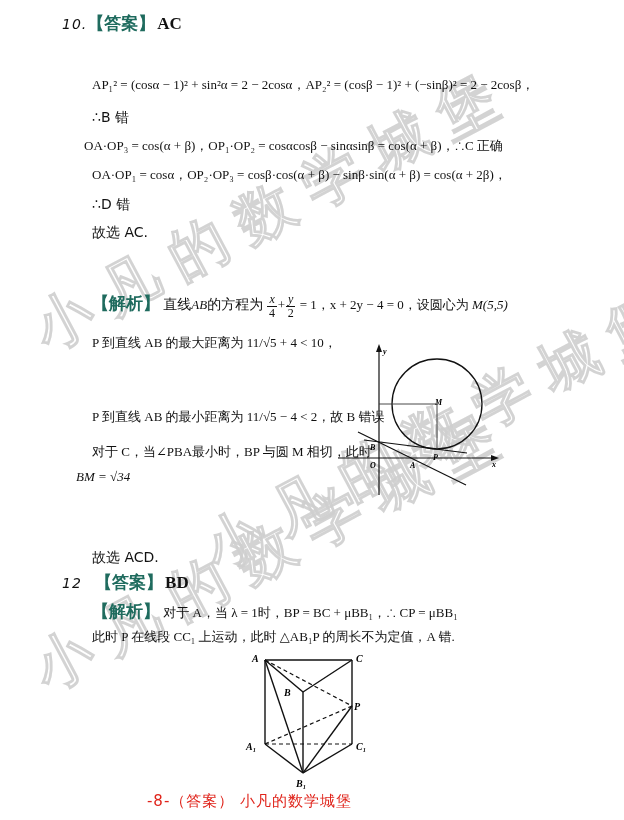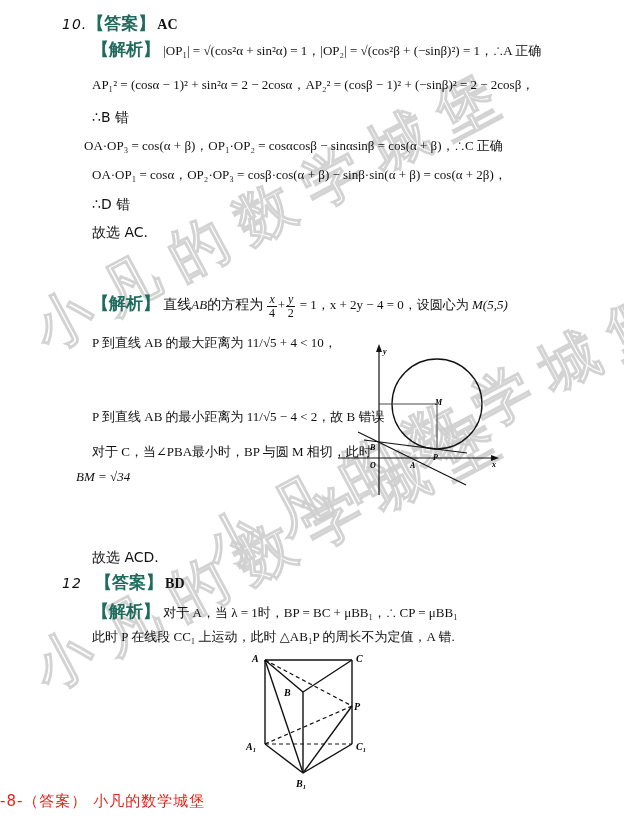--- a/index.html
+++ b/index.html
@@ -13,47 +13,43 @@
     color: rgba(255,255,255,0); -webkit-text-stroke: 1px #cfcfcf; font-size: 58px;
     letter-spacing: 18px; transform: rotate(-28deg); transform-origin: left top;
     white-space: nowrap; pointer-events: none; opacity: 0.9;
   }
   .wm1 { left: 20px; top: 300px; }
   .wm2 { left: 190px; top: 520px; }
   .wm3 { left: 20px; top: 640px; }
   .line { position: absolute; font-size: 13px; white-space: nowrap; line-height: 18px; }
   .qnum { font-family: "DejaVu Sans", sans-serif; font-size: 14px; letter-spacing: 1px; font-style: italic; }
   .tag { color: #1f6b5e; font-family: "DejaVu Sans", sans-serif; font-weight: bold; font-size: 17px; }
-  .ans { font-weight: bold; font-size: 14px; margin-left: 2px; }
+  .ans { font-weight: bold; font-size: 17px; margin-left: 2px; }
   .cn { font-family: "DejaVu Sans", sans-serif; font-size: 14px; }
   .it { font-style: italic; }
   .frac { display: inline-block; vertical-align: middle; text-align: center; font-size: 12px; line-height: 13px; margin: 0 1px; }
   .frac > span { display: block; }
   .frac > span.num { border-bottom: 1px solid #111; padding: 0 2px; }
   .footer {
-    position: absolute; left: 0; width: 499px; top: 792px; text-align: left;
+    position: absolute; left: 0; width: 499px; top: 792px; text-align: center;
     color: #e0241b; font-family: "DejaVu Sans", sans-serif; font-size: 15px; letter-spacing: 1px;
   }
   svg text { font-family: "Liberation Serif", serif; font-style: italic; font-weight: bold; }
 </style>
 </head>
 <body>
 
 <div class="page">
 
   <div class="watermark wm1">小凡的数学城堡</div>
   <div class="watermark wm2">小凡的数学城堡</div>
   <div class="watermark wm3">小凡的数学城堡</div>
 
   <div class="line" style="left:62px; top:14px;">
     <span class="qnum">10.</span><span class="tag">【答案】</span><span class="ans">AC</span>
-  </div>
-  <div class="line" style="left:92px; top:40px;">
-    <span class="tag">【解析】</span>
-    <span>|OP₁| = √(cos²α + sin²α) = 1，|OP₂| = √(cos²β + (−sinβ)²) = 1，∴A 正确</span>
   </div>
   <div class="line" style="left:92px; top:76px;">AP₁² = (cosα − 1)² + sin²α = 2 − 2cosα，AP₂² = (cosβ − 1)² + (−sinβ)² = 2 − 2cosβ，</div>
   <div class="line cn" style="left:92px; top:108px;">∴B 错</div>
   <div class="line" style="left:84px; top:137px;">OA·OP₃ = cos(α + β)，OP₁·OP₂ = cosαcosβ − sinαsinβ = cos(α + β)，∴C 正确</div>
   <div class="line" style="left:92px; top:166px;">OA·OP₁ = cosα，OP₂·OP₃ = cosβ·cos(α + β) − sinβ·sin(α + β) = cos(α + 2β)，</div>
   <div class="line cn" style="left:92px; top:195px;">∴D 错</div>
   <div class="line cn" style="left:92px; top:223px;">故选 AC.</div>
 
   <div class="line" style="left:92px; top:293px;">
     <span class="tag">【解析】</span>

